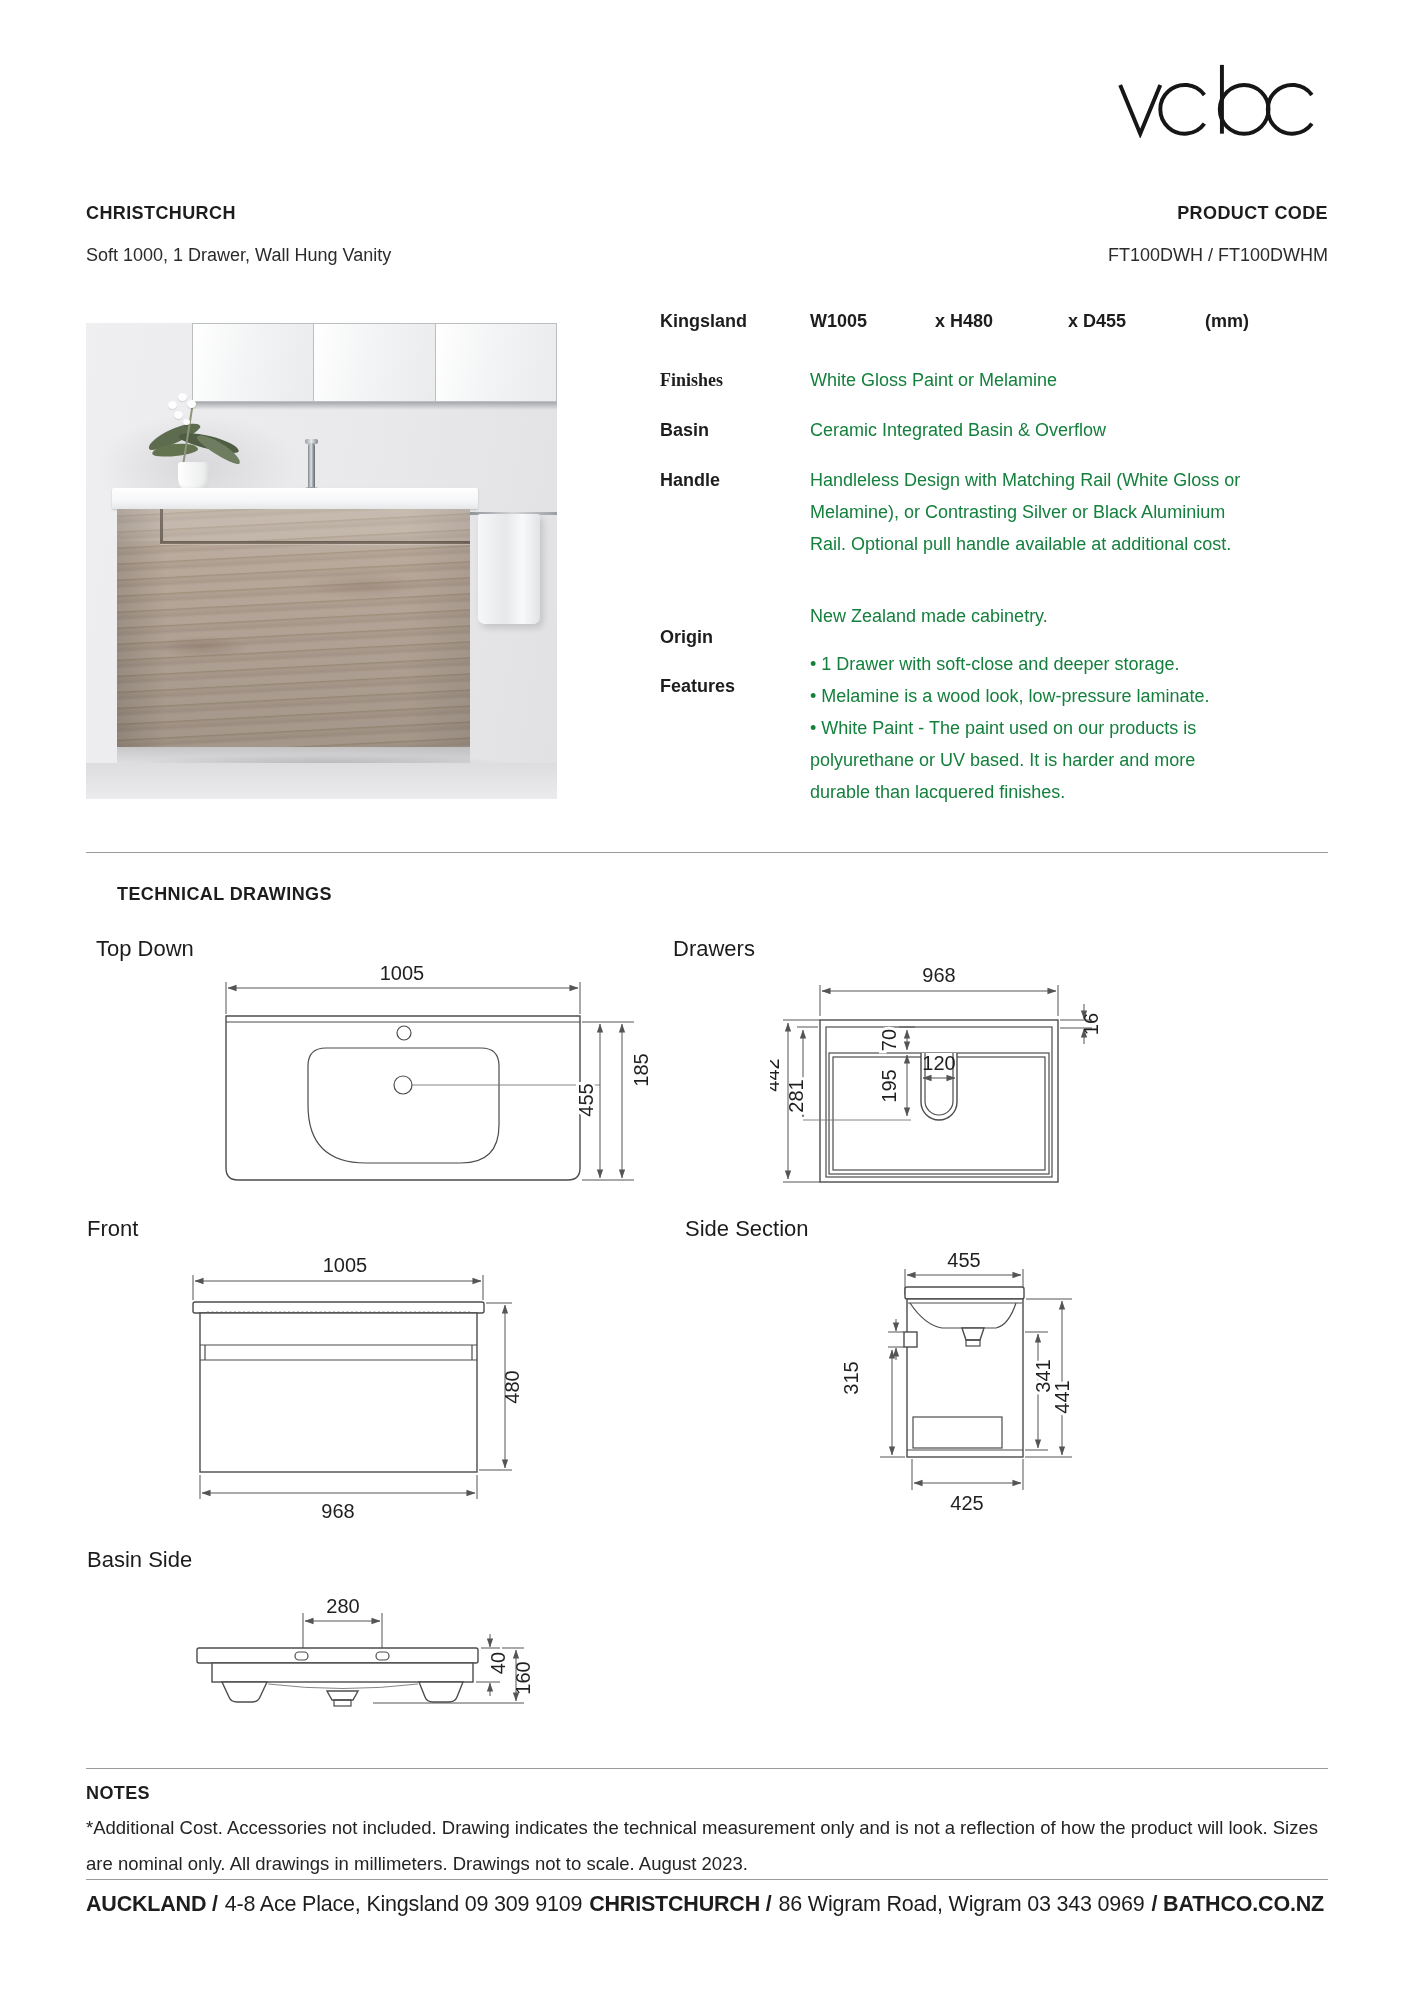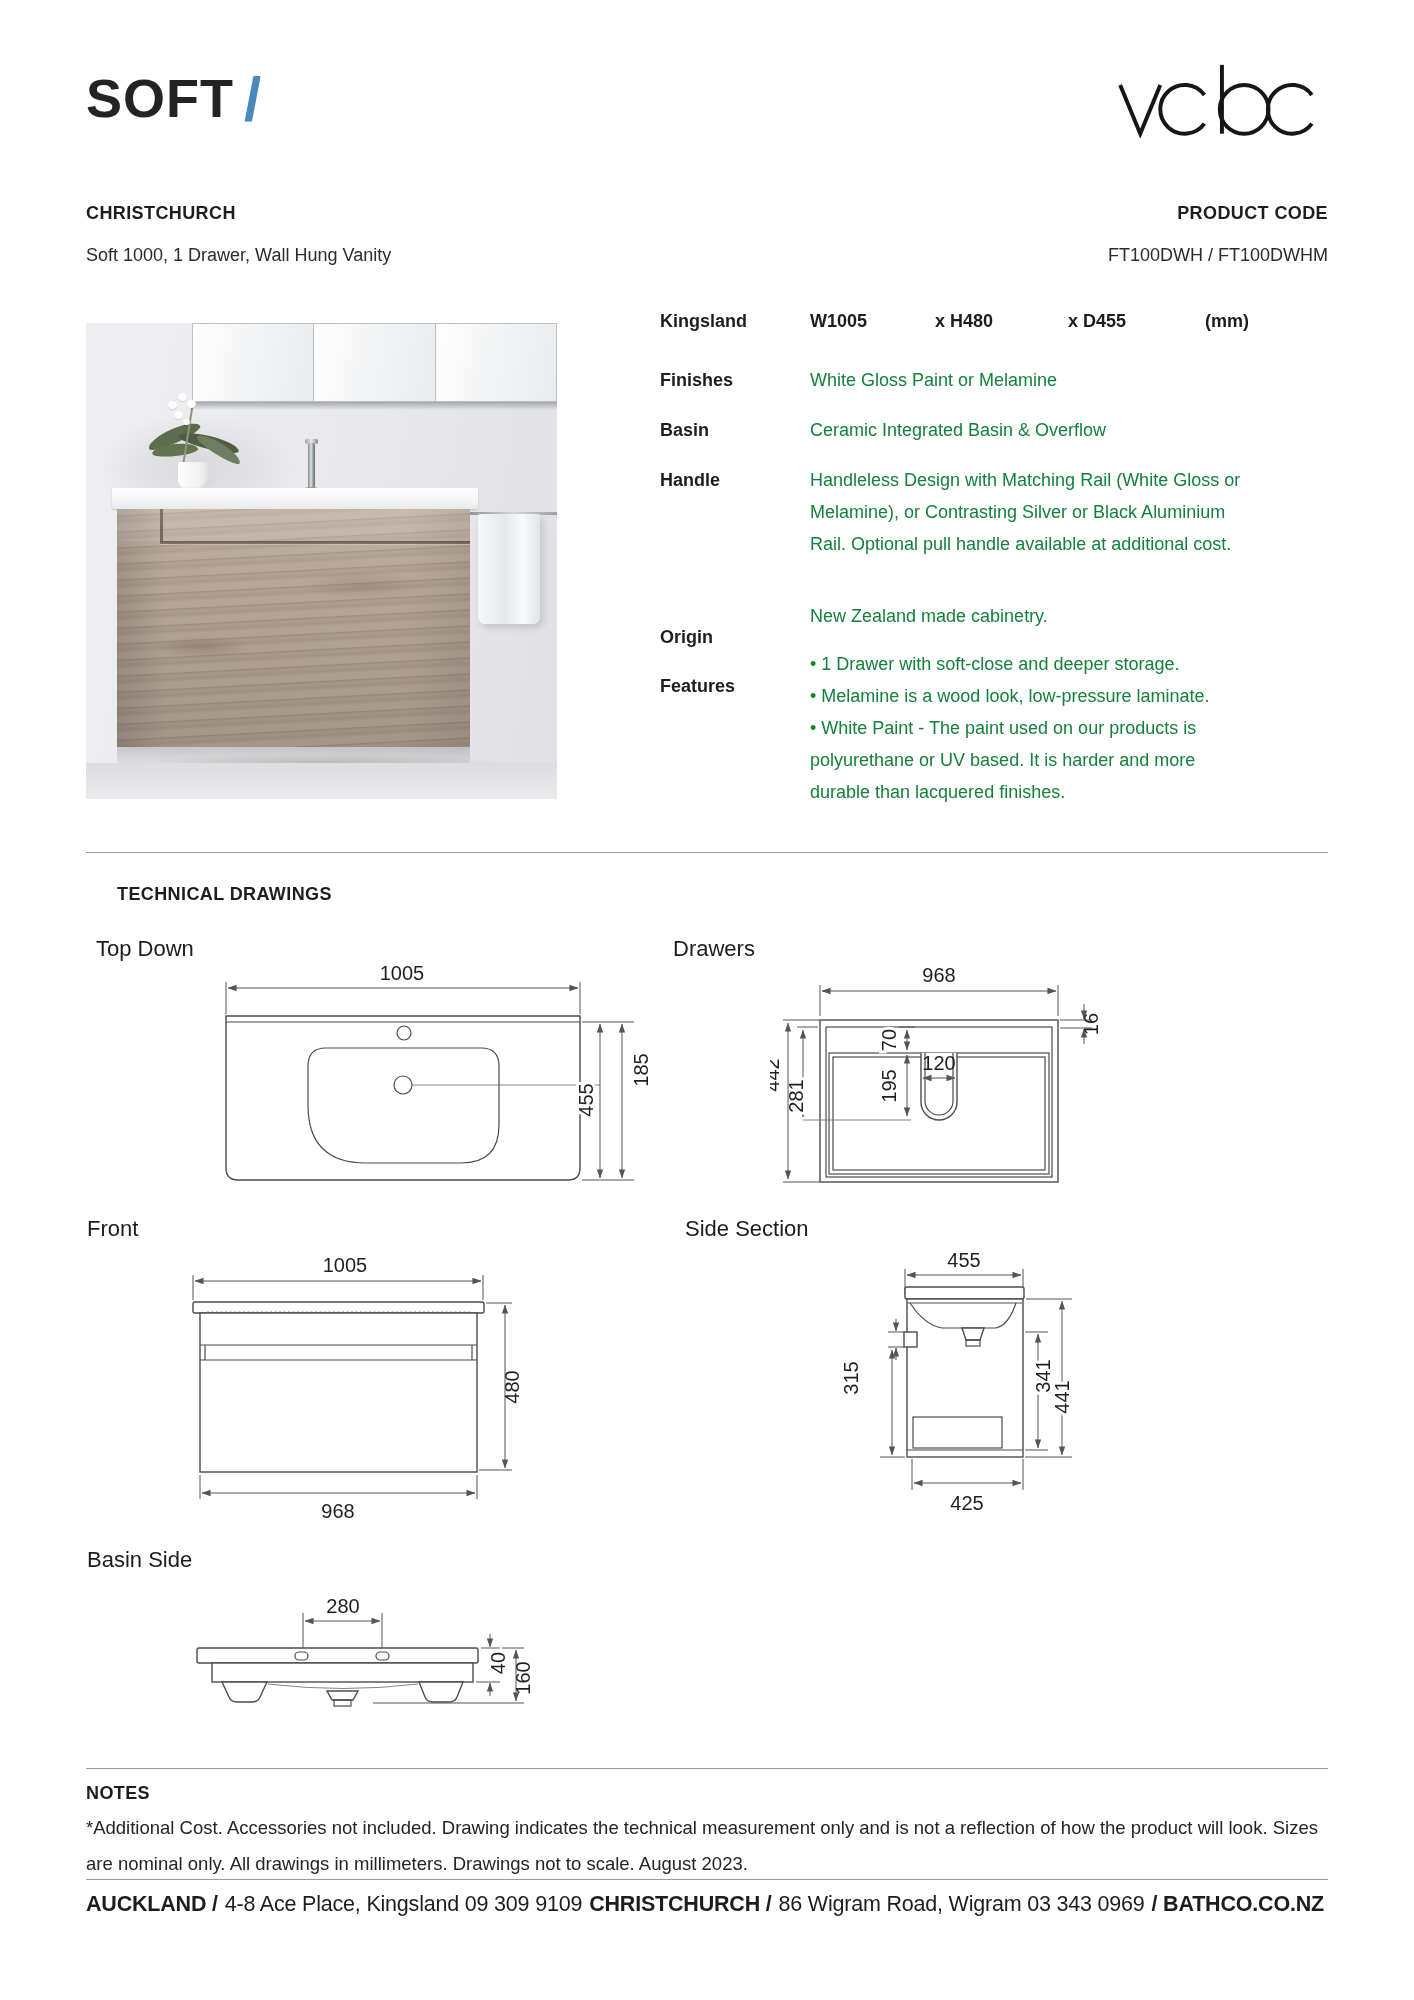--- a/index.html
+++ b/index.html
@@ -86,23 +86,20 @@
   .notes-body{left:86px;top:1810px;width:1246px;font-size:18.5px;line-height:36px;color:#242424;}
   .footer{left:86px;top:1892px;width:1250px;font-size:21.5px;letter-spacing:-0.2px;color:#1d1d1d;white-space:nowrap;}
   .footer b{font-weight:bold;}
   .footer span{margin-right:7px;}
 </style>
 </head>
 <body>
 
 <div class="page">
 
-  <div class="abs title">
-    <span>SOFT</span><span class="slash">/</span>
-  </div>
 
   <svg class="abs brand-svg" width="215" height="76" viewBox="0 0 300 106">
     <g fill="none" stroke="#161616" stroke-width="5.5">
       <path d="M10,32 L38,100 L66,32"></path>
       <path d="M127.5,46 A34,34 0 1 0 127.5,86"></path>
       <path d="M152,4 L152,100"></path>
       <circle cx="183" cy="66" r="34"></circle>
       <path d="M277.5,46 A34,34 0 1 0 277.5,86"></path>
     </g>
   </svg>
@@ -153,21 +150,21 @@
     <div class="floor-shadow"></div>
     <div class="floor"></div>
   </div>
 
   <div class="spec-label" style="top:305px;">Kingsland</div>
   <div class="dim-token" style="left:810px;top:305px;">W1005</div>
   <div class="dim-token" style="left:935px;top:305px;">x H480</div>
   <div class="dim-token" style="left:1068px;top:305px;">x D455</div>
   <div class="dim-token" style="left:1205px;top:305px;">(mm)</div>
 
-  <div class="spec-label" style="top:364px;">Finishes</div>
+  <div class="spec-label" style="top:364px;font-family:Liberation Serif, serif;">Finishes</div>
   <div class="spec-value" style="top:364px;">White Gloss Paint or Melamine</div>
 
   <div class="spec-label" style="top:414px;">Basin</div>
   <div class="spec-value" style="top:414px;">Ceramic Integrated Basin &amp; Overflow</div>
 
   <div class="spec-label" style="top:464px;">Handle</div>
   <div class="spec-value" style="top:600px;">New Zealand made cabinetry.</div>
 
   <div class="spec-value" style="top:464px;">Handleless Design with Matching Rail (White Gloss or Melamine), or Contrasting Silver or Black Aluminium Rail. Optional pull handle available at additional cost.</div>
   <div class="spec-label" style="top:621px;">Origin</div>

